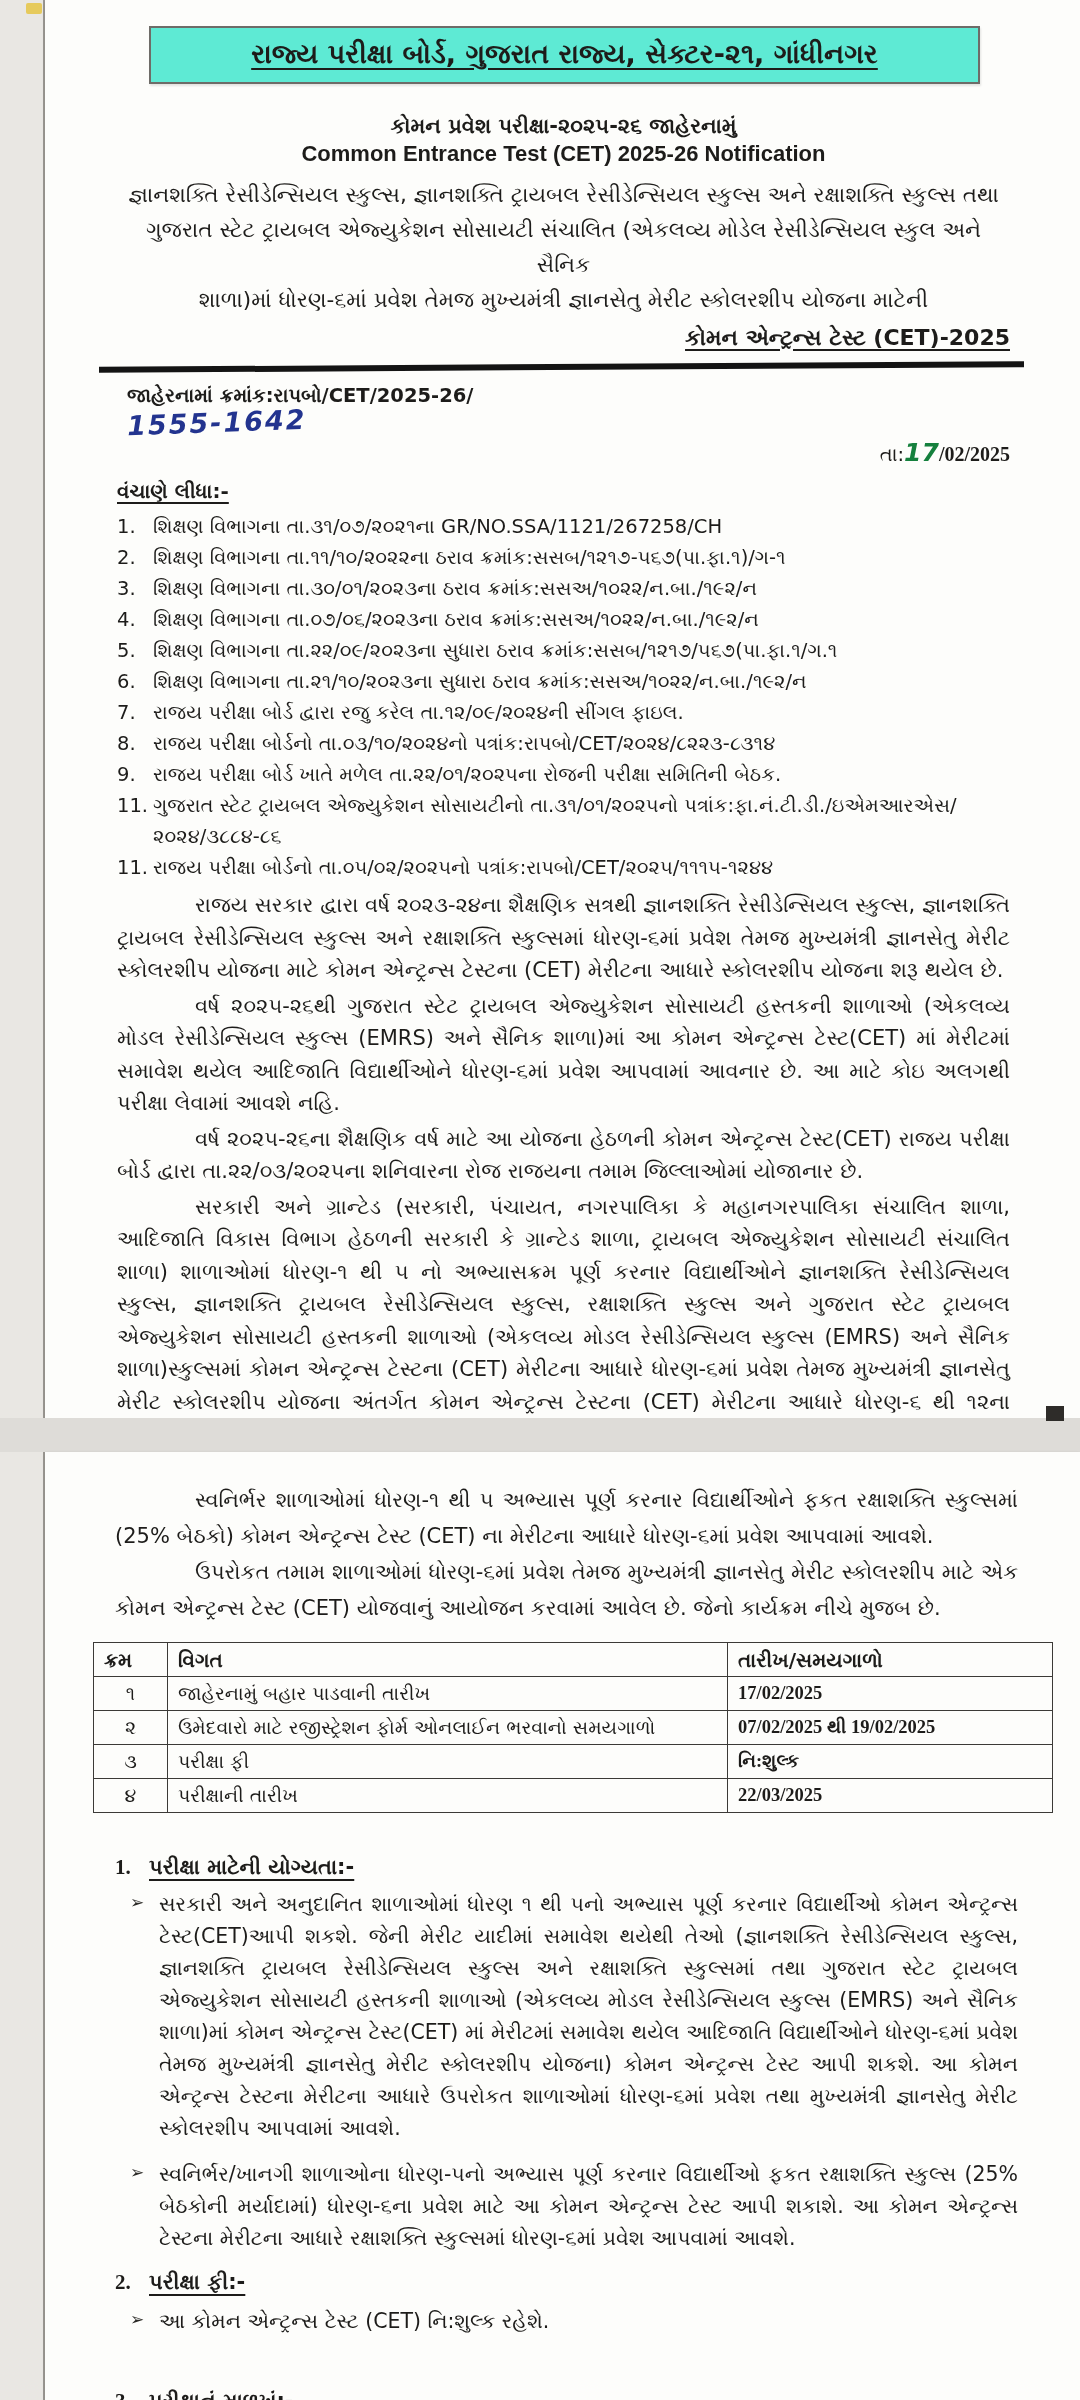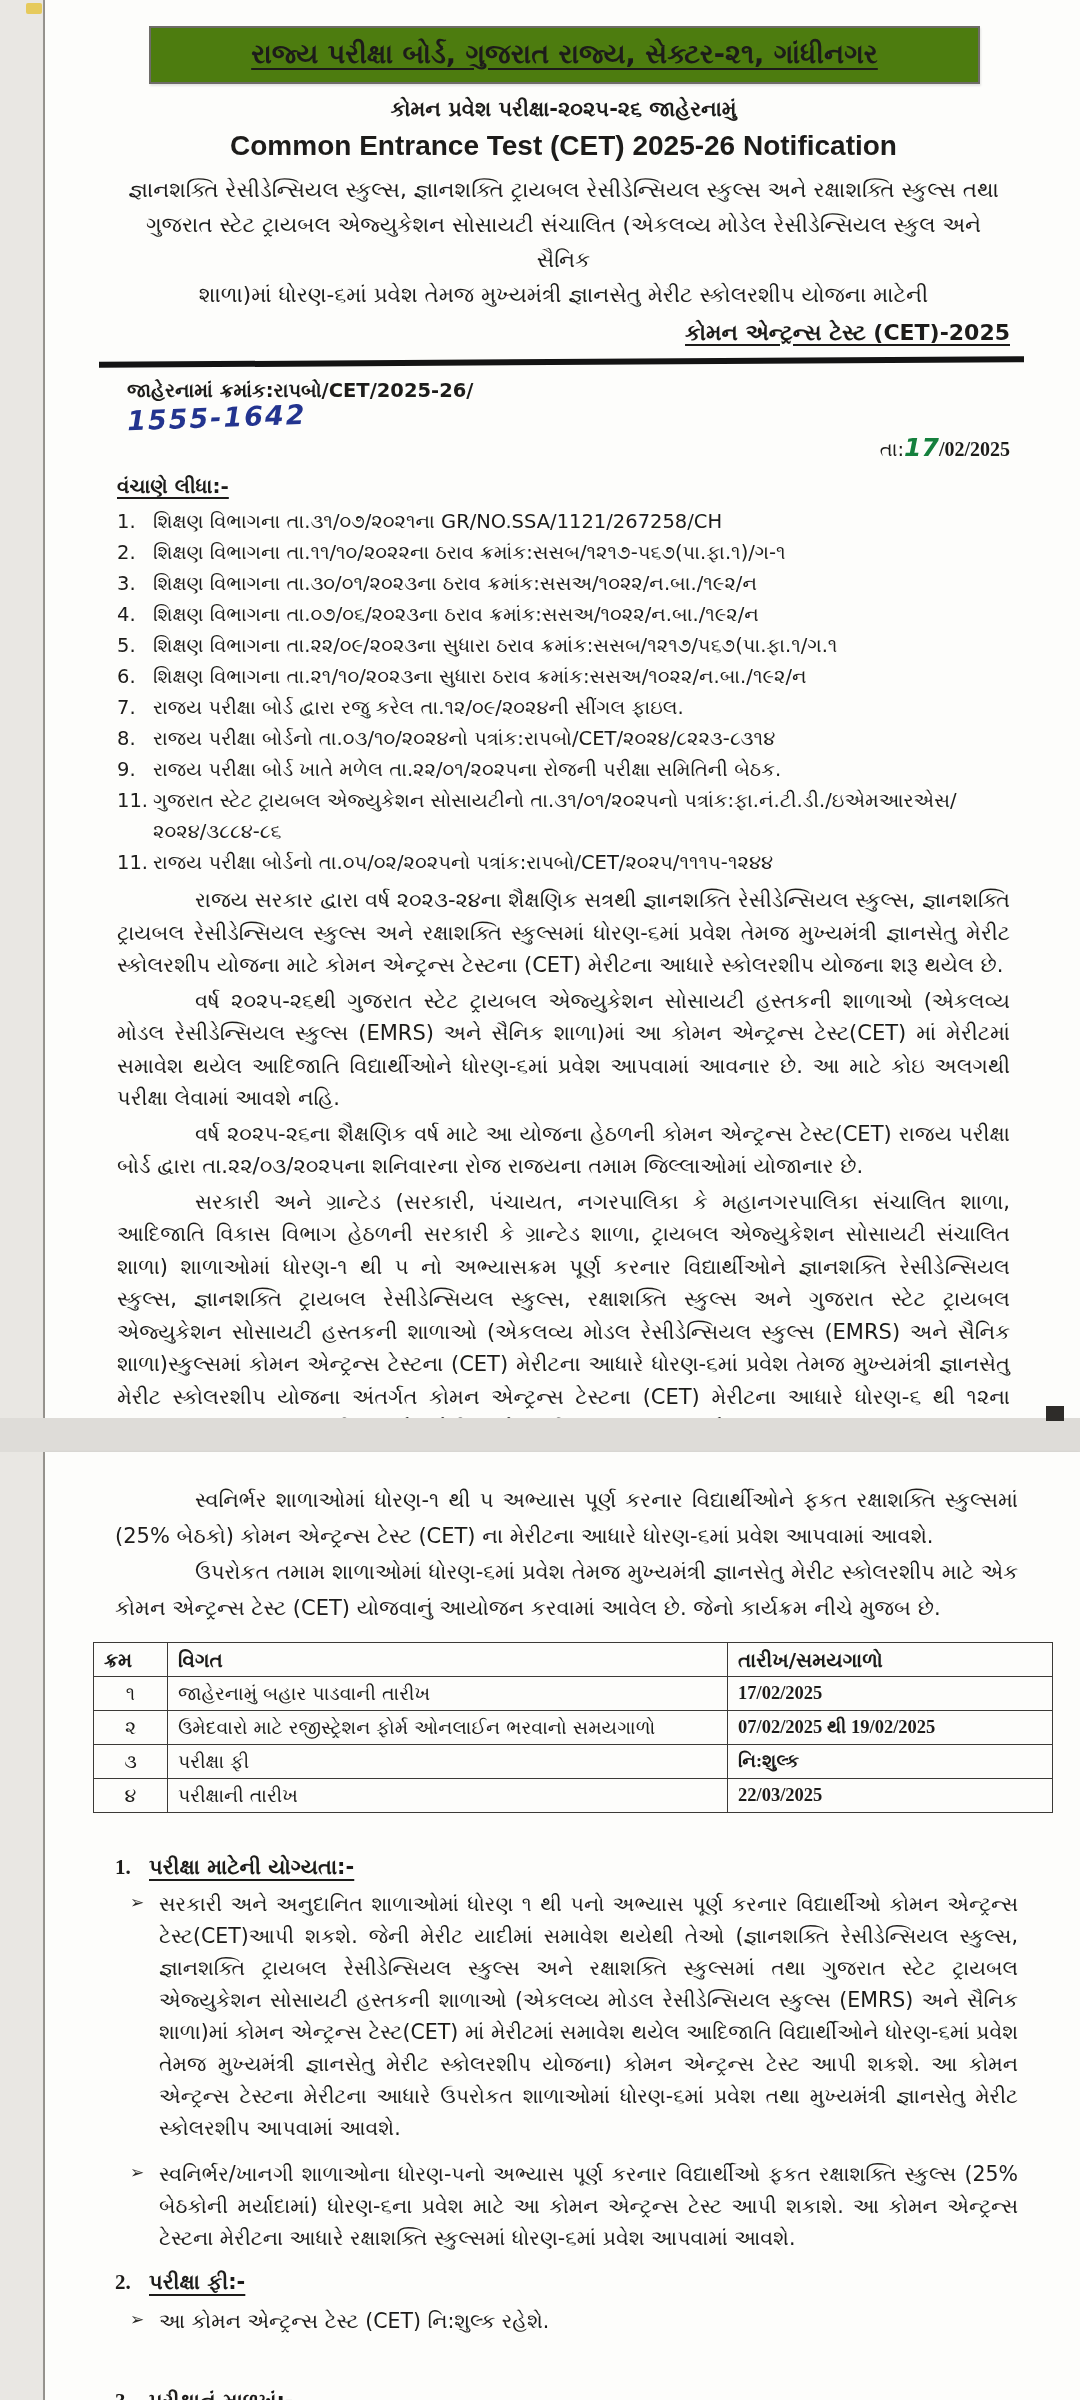--- a/index.html
+++ b/index.html
@@ -18,30 +18,30 @@
   .page2{top:1452px;height:948px;padding:30px 62px 0 70px;overflow:hidden;}
   .gap{position:absolute;top:1418px;left:0;width:1080px;height:34px;background:#dedcd8;}
 
   
   .speck-yellow{position:absolute;left:26px;top:3px;width:16px;height:11px;background:#e6c64d;border-radius:2px;opacity:.9;}
   .speck-dark{position:absolute;left:1046px;top:1406px;width:18px;height:15px;background:#2e2c29;}
   .speck-dot1{position:absolute;left:66px;top:16px;width:4px;height:6px;background:#3a3834;border-radius:2px;}
   .speck-dot2{position:absolute;left:1066px;top:1456px;width:8px;height:4px;background:#6d6a64;}
 
   .title-box{
-    margin:6px 30px 0 32px;border:2px solid #6e6c68;background:#4d7c0f;
+    margin:6px 30px 0 32px;border:2px solid #6e6c68;background:#5eead4;
     padding:10px 8px 12px;text-align:center;
     box-shadow:1px 2px 2px rgba(0,0,0,.10);
   }
   .title-box .t{
     font-size:27px;font-weight:700;text-decoration:underline;text-underline-offset:5px;
   }
   .c{text-align:center;}
-  .sub-gu{margin-top:13px;font-size:21px;font-weight:700;}
-  .sub-en{margin-top:9px;font-size:28px;font-weight:700;font-family:"Liberation Sans","DejaVu Sans",sans-serif;}
+  .sub-gu{margin-top:30px;font-size:21px;font-weight:700;}
+  .sub-en{margin-top:3px;font-size:22px;font-weight:700;font-family:"Liberation Sans","DejaVu Sans",sans-serif;}
   .intro{margin-top:10px;font-size:21.5px;line-height:35px;}
   .cet-head{margin-top:8px;font-size:22px;font-weight:700;text-decoration:underline;text-underline-offset:4px;text-align:right;}
   .rule-top{margin:14px -14px 0 -18px;height:6px;background:#141414;transform:rotate(-.35deg);}
   .rule-bottom{margin:10px -8px 0 -2px;height:4px;background:#161616;border-bottom:3px solid #fdfdfb;box-shadow:0 5px 0 -3px #3b3b3b;transform:rotate(-.25deg);}
 
   .refline{margin-top:14px;display:flex;align-items:baseline;font-size:19.5px;flex-direction:column;}
   .refline .lbl{font-weight:600;}
   .ink{
     display:inline-block;color:#23348f;font-size:27px;font-weight:600;font-style:italic;
     transform:rotate(-2deg);margin-left:10px;letter-spacing:2px;

